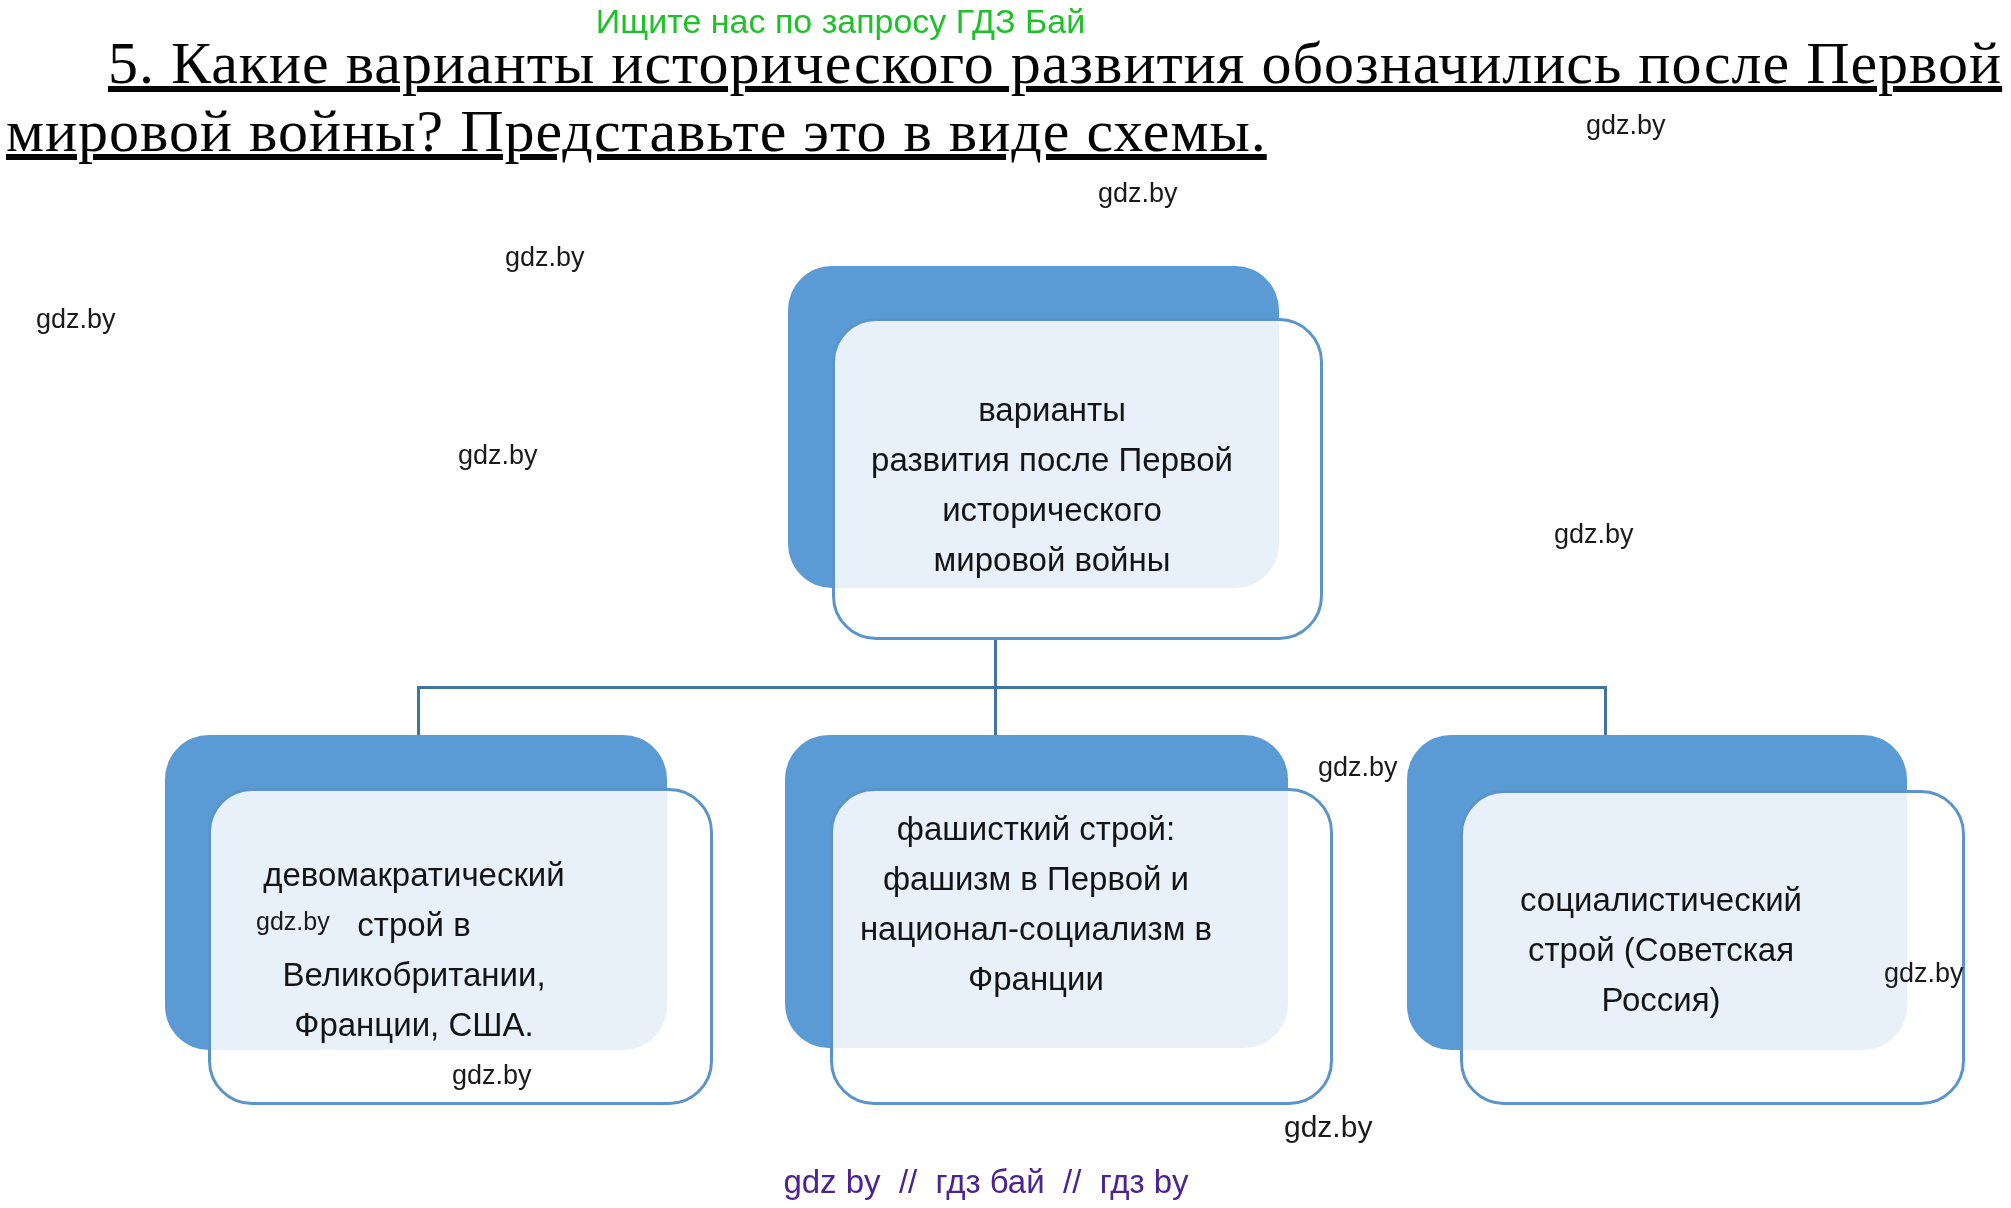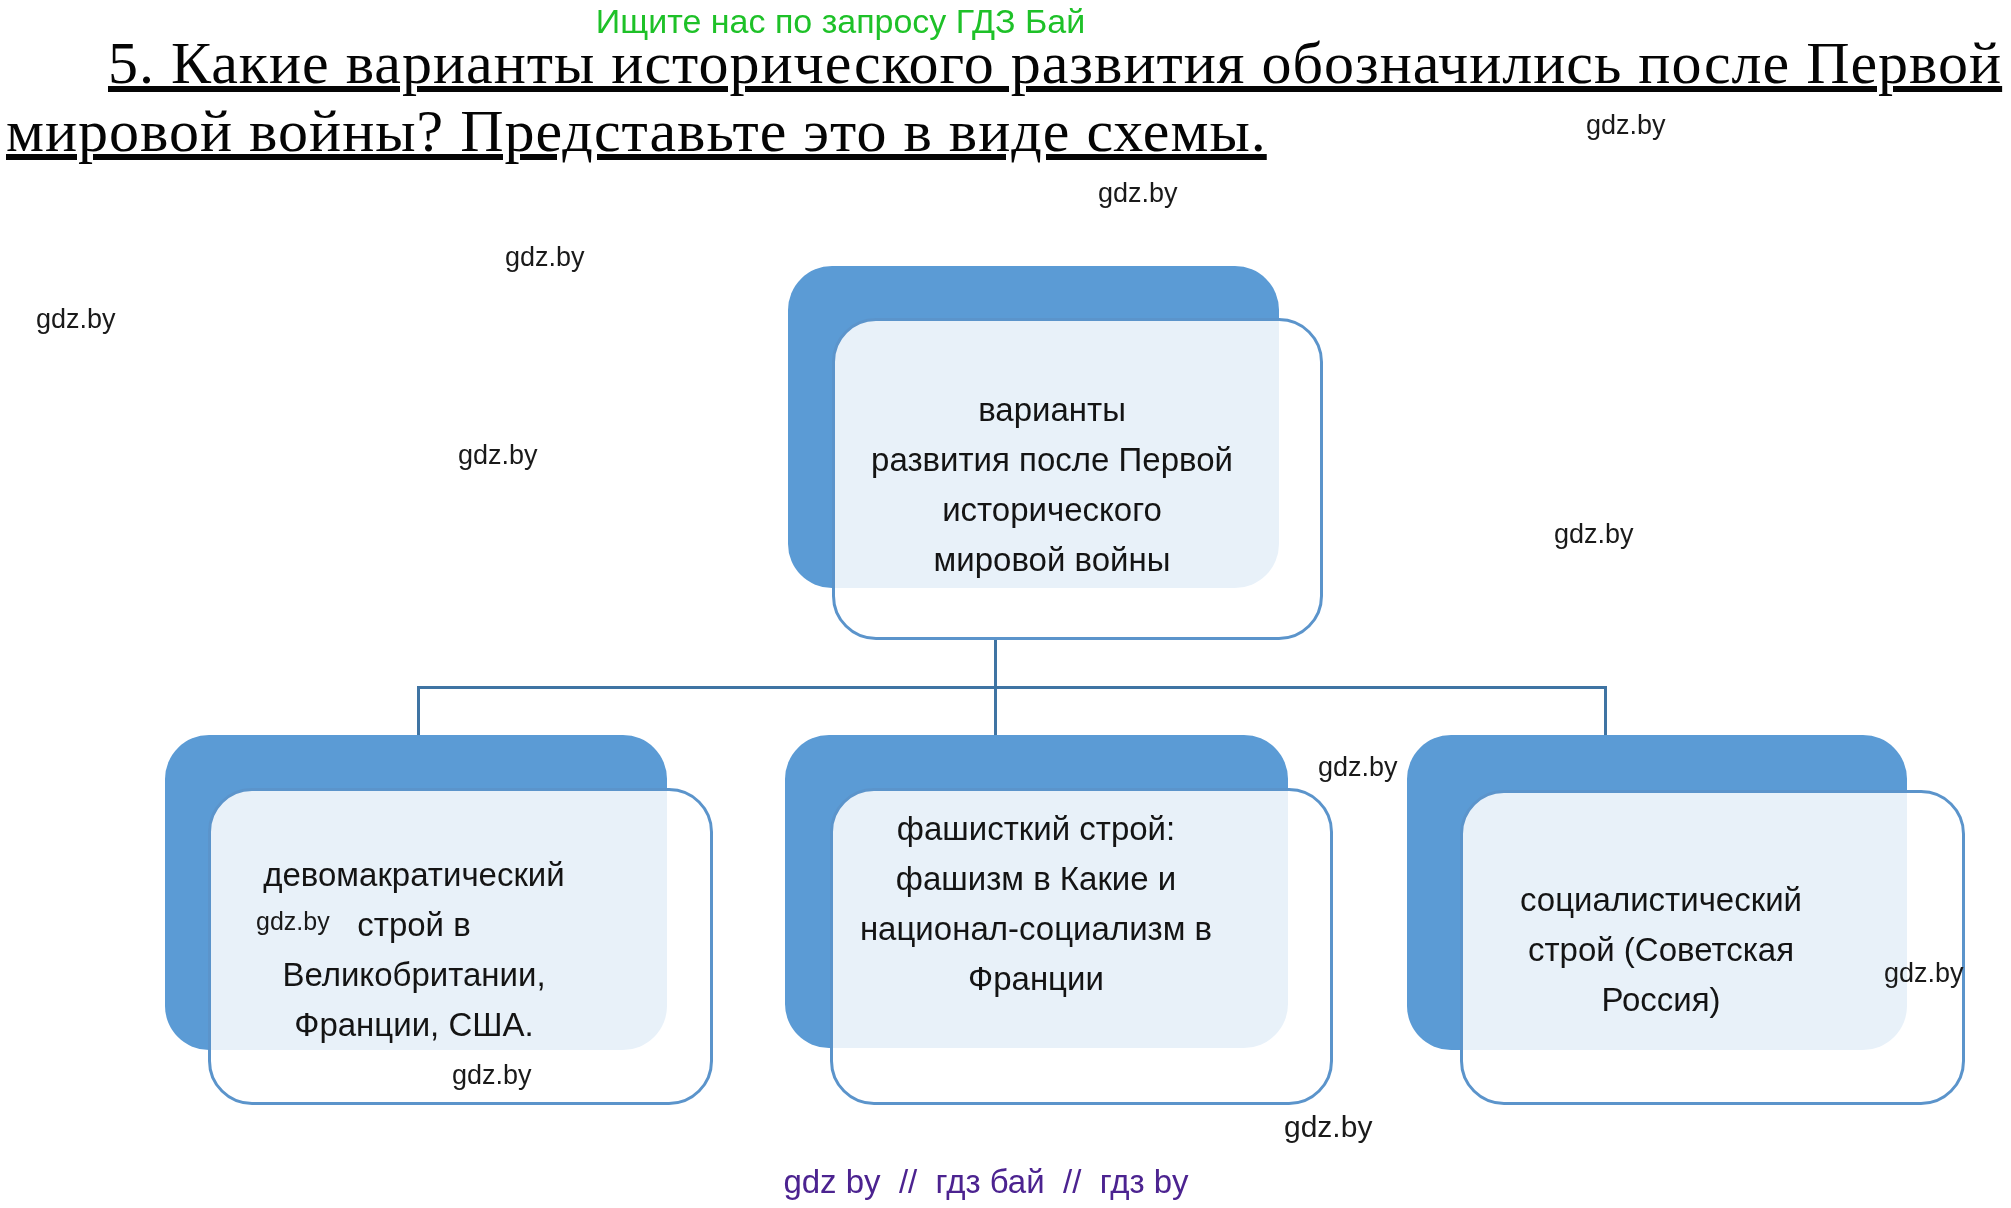--- a/index.html
+++ b/index.html
@@ -98,21 +98,21 @@
       <span>Великобритании,</span>
       <span>Франции, США.</span>
     </div>
   </div>
 
   <div>
     <div class="node-back" style="left:785px;top:735px;width:503px;height:313px;"></div>
     <div class="node-front" style="left:830px;top:788px;width:503px;height:317px;"></div>
     <div class="node-text" style="left:830px;top:804px;width:412px;">
       <span>фашисткий строй:</span>
-      <span>фашизм в Какие и</span>
+      <span>фашизм в Первой и</span>
       <span>национал-социализм в</span>
       <span>Франции</span>
     </div>
   </div>
 
   <div>
     <div class="node-back" style="left:1407px;top:735px;width:500px;height:315px;"></div>
     <div class="node-front" style="left:1460px;top:790px;width:505px;height:315px;"></div>
     <div class="node-text" style="left:1455px;top:875px;width:412px;">
       <span>социалистический</span>

